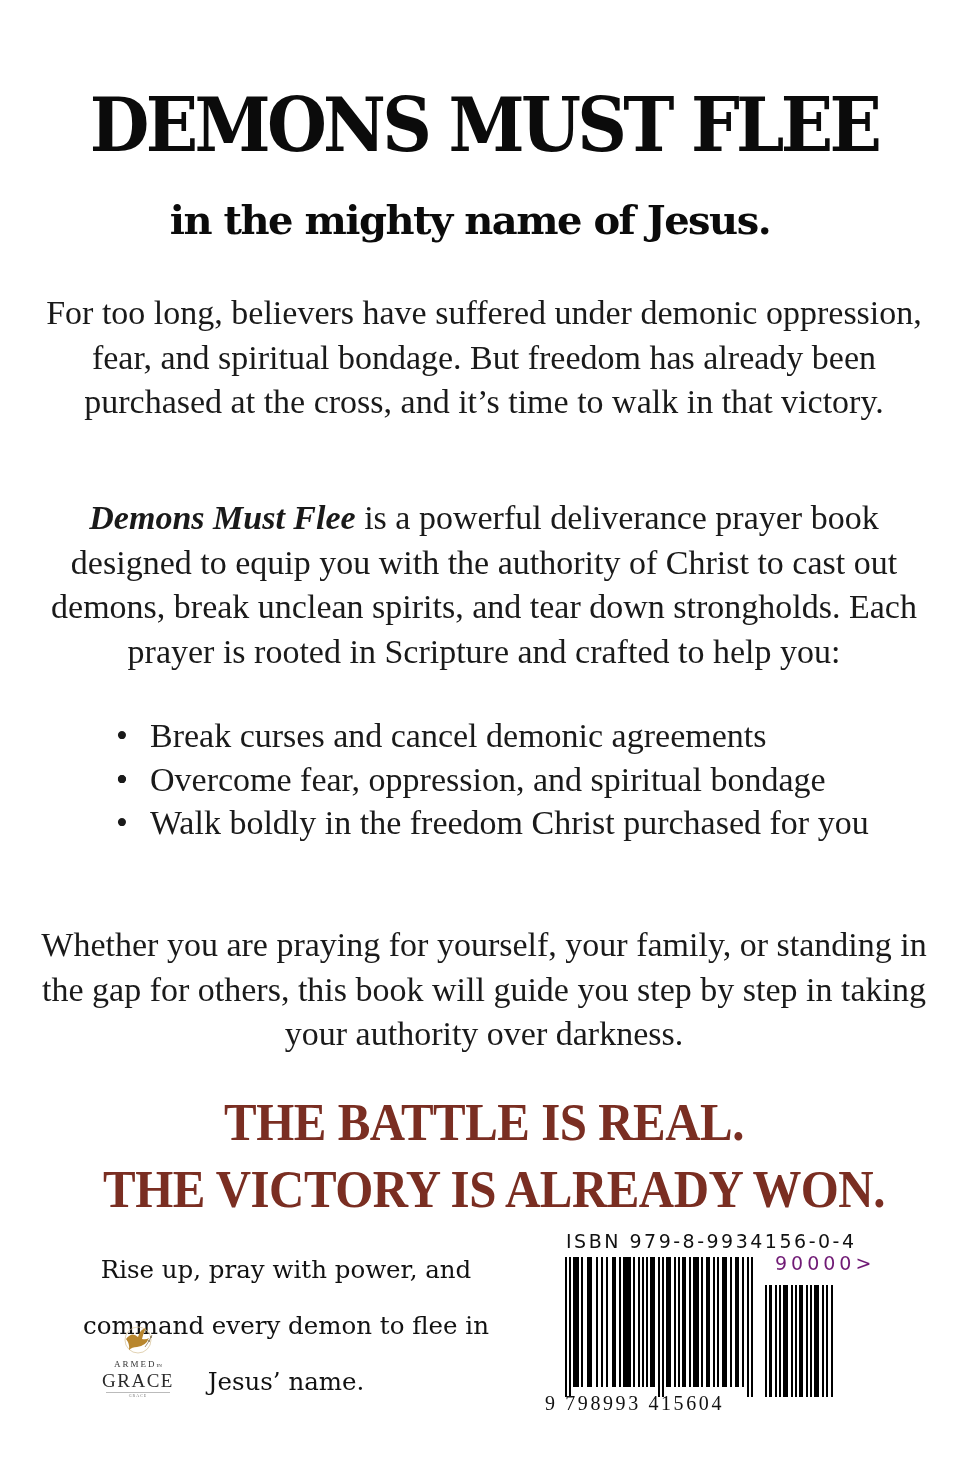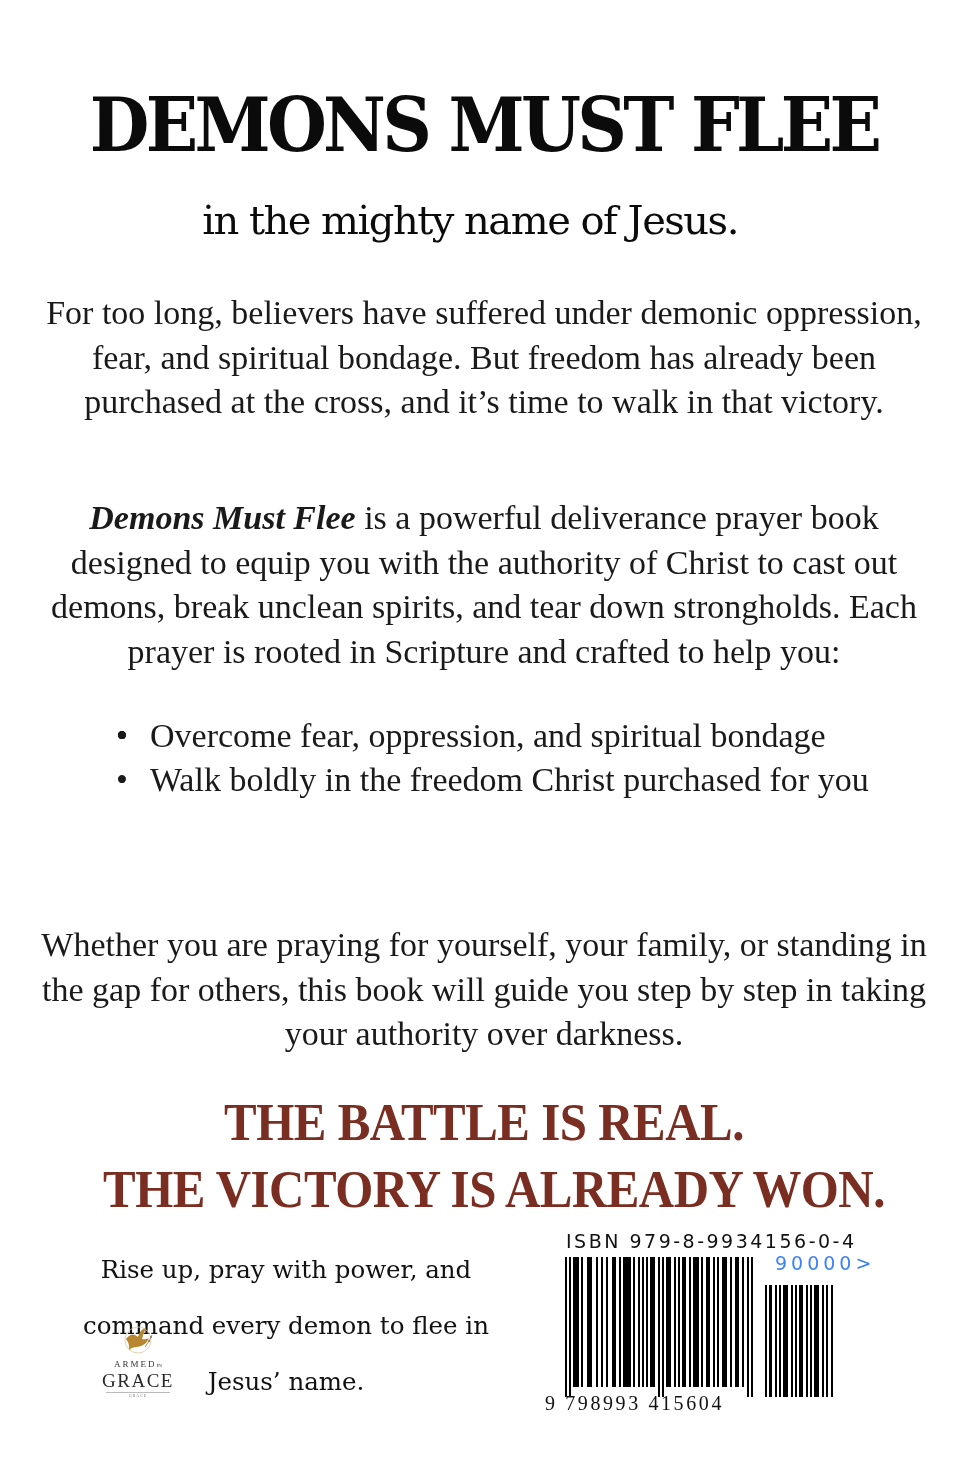--- a/index.html
+++ b/index.html
@@ -3,21 +3,21 @@
 <meta charset="utf-8">
 <style>
   html, body { margin: 0; padding: 0; background: #ffffff; }
   body { width: 968px; height: 1477px; position: relative; overflow: hidden;
          font-family: "DejaVu Serif", "Liberation Serif", serif; color: #111; }
   .title { position: absolute; left: 0; top: 88px; width: 968px; text-align: center;
            font-family: "DejaVu Serif", serif; font-weight: bold; font-size: 74px;
            letter-spacing: -4px; transform: scaleX(0.93); transform-origin: center;
            line-height: 1; color: #0b0b0b; }
   .subtitle { position: absolute; left: 0; top: 200px; width: 940px; text-align: center;
-              font-family: "DejaVu Serif", serif; font-weight: normal; font-size: 40px;
+              font-family: "DejaVu Serif", serif; font-weight: bold; font-size: 40px;
               letter-spacing: -1.5px; line-height: 1; color: #0b0b0b; }
   .para { position: absolute; text-align: center;
           font-family: Liberation Serif, serif; font-size: 34px; line-height: 44.5px;
           color: #1a1a1a; }
   .p1 { left: 40px; top: 291px; width: 888px; }
   .p2 { left: 30px; top: 496px; width: 908px; }
   .p2 em { font-weight: bold; font-style: italic; }
   .bullets { position: absolute; left: 110px; top: 714px; width: 800px; margin: 0; padding: 0; list-style: none;
              font-family: "Liberation Serif", serif; font-size: 34px; line-height: 43.5px; color: #1a1a1a; }
   .bullets li { position: relative; padding-left: 40px; }
@@ -33,39 +33,39 @@
   .logo { position: absolute; left: 100px; top: 1325px; width: 76px; text-align: center; }
   .logo .dove { width: 40px; height: 30px; margin: 0 auto; }
   .logo .armed { font-family: "Liberation Serif", serif; font-size: 9px; letter-spacing: 2px; color: #333; line-height: 10px; }
   .logo .armed small { font-size: 5px; letter-spacing: 0; }
   .logo .grace { font-family: "Liberation Serif", serif; font-size: 19px; letter-spacing: 1.5px; color: #2a2a2a; line-height: 20px; }
   .logo .tag { font-family: "Liberation Serif", serif; font-size: 4px; letter-spacing: 1px; color: #777;
                border-top: 1px solid #bbb; margin: 1px 6px 0; }
   .isbn-text { position: absolute; left: 566px; top: 1230px; font-family: "DejaVu Sans", sans-serif;
                font-size: 19px; letter-spacing: 2.5px; color: #111; }
   .addon-text { position: absolute; left: 775px; top: 1252px; font-family: "DejaVu Sans", sans-serif;
-                font-size: 19px; letter-spacing: 4px; color: #3b82f6; text-align: right; }
+                font-size: 19px; letter-spacing: 4px; color: #701a75; text-align: right; }
   .barcode { position: absolute; left: 565px; top: 1257px; }
   .ean-digits { position: absolute; left: 545px; top: 1392px; font-family: Liberation Serif, serif;
                 font-size: 20px; letter-spacing: 2.6px; color: #111; }
 </style>
 </head>
 <body>
 
 <div>
 
   <div class="title">DEMONS MUST FLEE</div>
   <div class="subtitle">in the mighty name of Jesus.</div>
 
   <div class="para p1">For too long, believers have suffered under demonic oppression, fear, and spiritual bondage. But freedom has already been purchased at the cross, and it’s time to walk in that victory.</div>
 
   <div class="para p2"><em>Demons Must Flee</em><span> is a powerful deliverance prayer book designed to equip you with the authority of Christ to cast out demons, break unclean spirits, and tear down strongholds. Each prayer is rooted in Scripture and crafted to help you:</span></div>
 
   <ul class="bullets">
-    <li><span class="dot">•</span></li>
+    <li><span class="dot">•</span><span>Break curses and cancel demonic agreements</span></li>
     <li><span class="dot">•</span></li>
     <li><span class="dot">•</span><span>Overcome fear, oppression, and spiritual bondage</span></li>
     <li><span class="dot">•</span><span>Walk boldly in the freedom Christ purchased for you</span></li>
   </ul>
 
   <div class="para p3">Whether you are praying for yourself, your family, or standing in the gap for others, this book will guide you step by step in taking your authority over darkness.</div>
 
   <div class="slogan s1">THE BATTLE IS REAL.</div>
   <div class="slogan s2">THE VICTORY IS ALREADY WON.</div>
 

